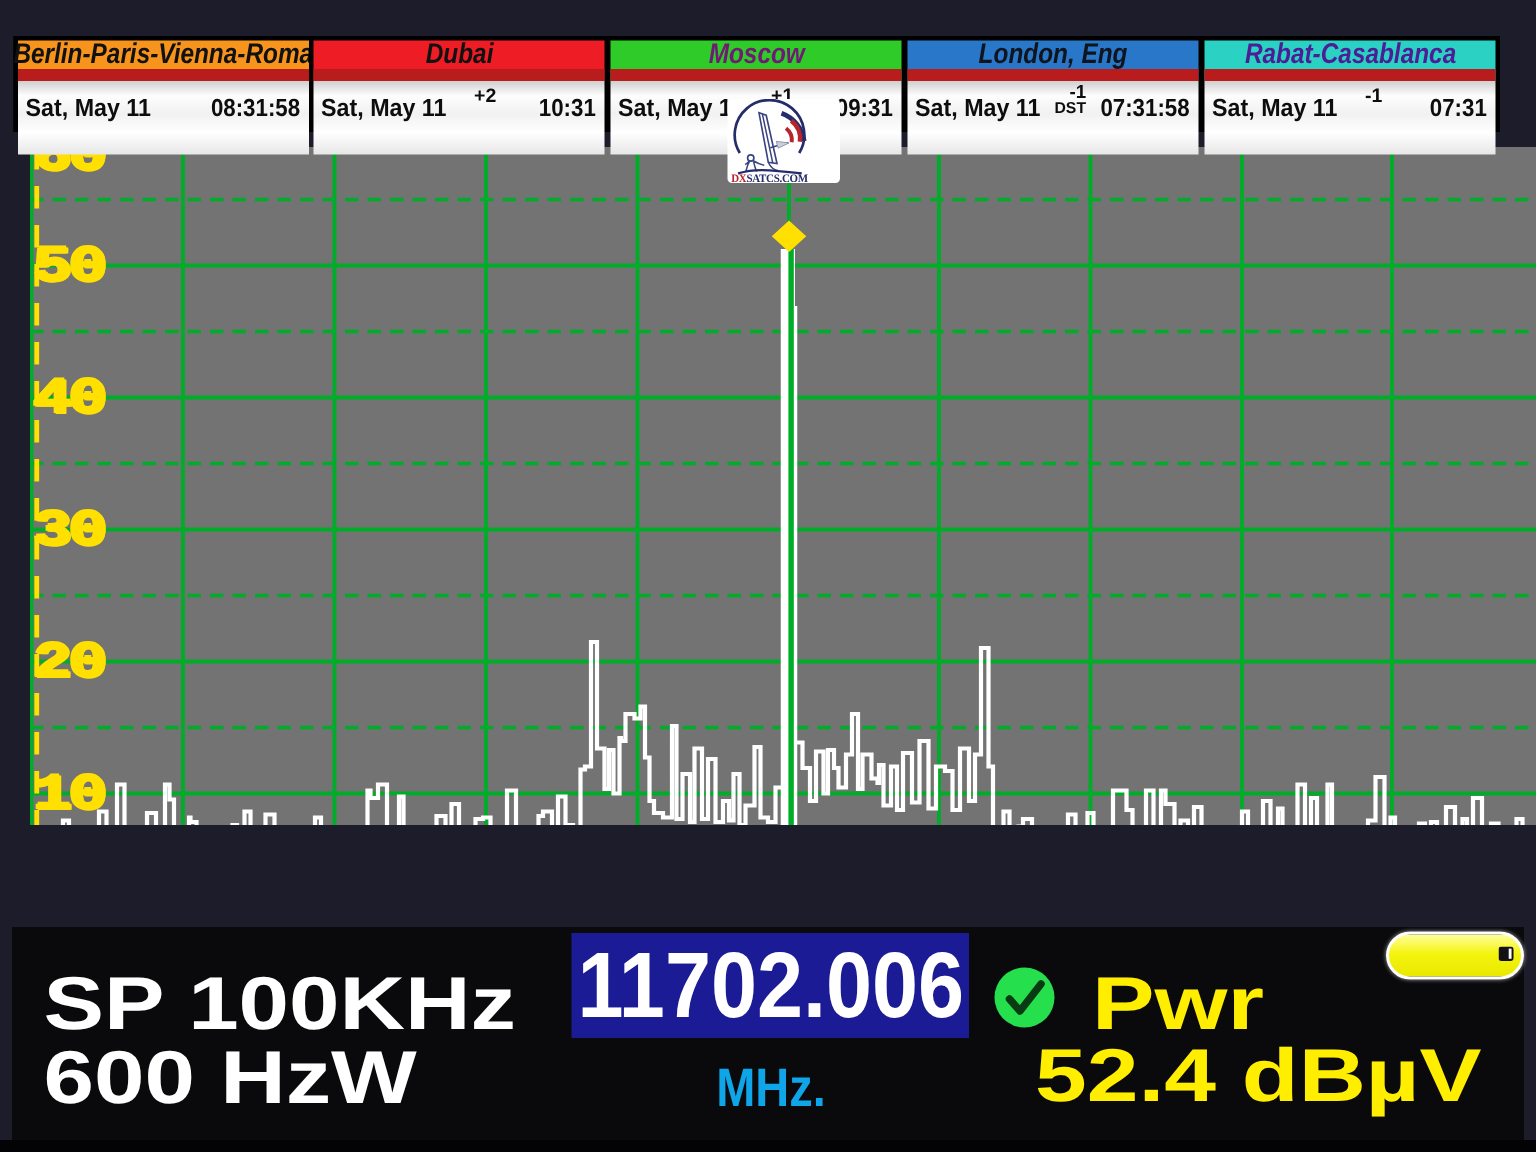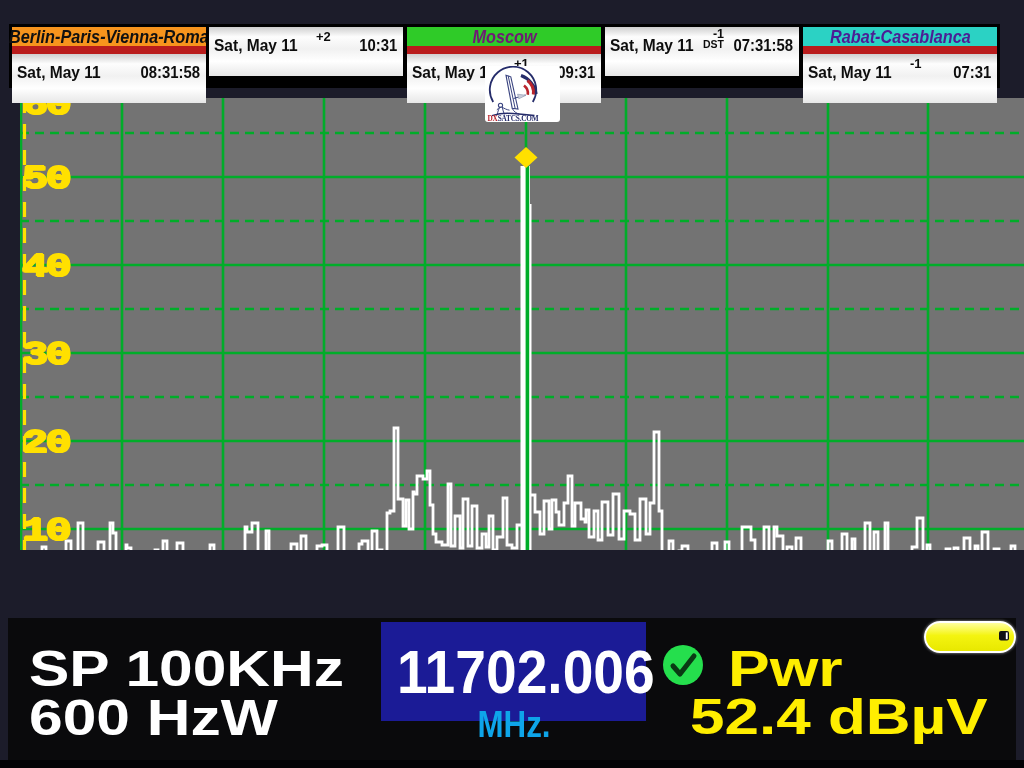--- a/index.html
+++ b/index.html
@@ -10,21 +10,21 @@
 .phead{height:27px;border-bottom:8px solid #b91c1c;font-weight:bold;font-style:italic;font-size:19px;display:flex;align-items:center;justify-content:center}
 .phead span{display:inline-block;transform:scaleX(.855);white-space:nowrap}
 .prow{height:49px;background:linear-gradient(180deg,#cfcfcf 0,#fdfdfd 20%,#f1f1f1 45%,#ffffff 70%,#e7e7e7 100%);position:relative;font-weight:bold;font-size:16.5px;color:#0d0d0d}
 .pdate{position:absolute;left:5px;top:9px;transform:scaleX(.94);transform-origin:0 0;white-space:nowrap}
 .ptime{position:absolute;right:6px;top:9px;transform:scaleX(.9);transform-origin:100% 0;white-space:nowrap}
 .supalone{position:absolute;left:107px;top:2px;font-size:13px}
 .dst{position:absolute;left:98px;top:3px;font-size:10.5px;line-height:9.5px;text-align:center;letter-spacing:0}
 .dst .sup{font-size:12.5px;position:relative;left:5px}
 #sp1{position:absolute;left:29px;top:640px;color:#fff;font-weight:bold;font-size:50px;transform:scaleX(1.21);transform-origin:0 0;white-space:nowrap}
 #sp2{position:absolute;left:29px;top:689px;color:#fff;font-weight:bold;font-size:50px;transform:scaleX(1.21);transform-origin:0 0;white-space:nowrap}
-#freqbox{position:absolute;left:381px;top:622px;width:265px;height:99px;background:#1b1b96;color:#fff;font-weight:bold;font-size:62px;display:flex;align-items:center;justify-content:flex-start}
+#freqbox{position:absolute;left:381px;top:622px;width:265px;height:70px;background:#1b1b96;color:#fff;font-weight:bold;font-size:62px;display:flex;align-items:center;justify-content:center}
 #freqbox span{display:inline-block;transform:scaleX(.89)}
 #mhz{position:absolute;left:381px;top:704px;width:265px;color:#0ea5e9;font-weight:bold;font-size:36px;text-align:center}
 #mhz span{display:inline-block;transform:scaleX(.87)}
 #pwr{position:absolute;left:728px;top:640px;color:#ffee00;font-weight:bold;font-size:50px;transform:scaleX(1.25);transform-origin:0 0}
 #dbuv{position:absolute;left:690px;top:688px;color:#ffee00;font-weight:bold;font-size:50px;transform:scaleX(1.24);transform-origin:0 0;white-space:nowrap}
 #check{position:absolute;left:662px;top:644px;width:42px;height:42px}
 #pill{position:absolute;left:924px;top:621px;width:92px;height:32px;border-radius:16px;background:linear-gradient(180deg,#ffff9d 0,#f4f410 45%,#e8e800 100%);border:2.5px solid #fff;box-shadow:0 0 3px rgba(255,255,255,.65)}
 #pill svg{position:absolute;right:4px;top:8px}
 #logo{position:absolute;left:485px;top:66px;width:75px;height:56px;background:#fff;border-radius:3px}
 </style></head><body>
@@ -69,37 +69,43 @@
 <div class="panel" style="left:9px;width:200px">
     <div class="phead" style="background:#f7941d;color:#111">
       <span>Berlin-Paris-Vienna-Roma</span>
     </div>
     <div class="prow">
       <span class="pdate">Sat, May 11</span>
       <span class="ptime">08:31:58</span>
     </div>
   </div>
 <div class="panel" style="left:206px;width:200px">
+    <div class="phead" style="background:#ee1c25;color:#111">
+      <span>Dubai</span>
+    </div>
     <div class="prow">
       <span class="pdate">Sat, May 11</span>
       <span class="supalone">+2</span>
       <span class="ptime">10:31</span>
     </div>
   </div>
 <div class="panel" style="left:404px;width:200px">
     <div class="phead" style="background:#2fcb28;color:#701a75">
       <span>Moscow</span>
     </div>
     <div class="prow">
       <span class="pdate">Sat, May 11</span>
       <span class="supalone">+1</span>
       <span class="ptime">09:31</span>
     </div>
   </div>
 <div class="panel" style="left:602px;width:200px">
+    <div class="phead" style="background:#2877c8;color:#10141c">
+      <span>London, Eng</span>
+    </div>
     <div class="prow">
       <span class="pdate">Sat, May 11</span>
       <span class="dst"><span class="sup">-1</span><br>DST</span>
       <span class="ptime">07:31:58</span>
     </div>
   </div>
 <div class="panel" style="left:800px;width:200px">
     <div class="phead" style="background:#2bd2c4;color:#4c1d95">
       <span>Rabat-Casablanca</span>
     </div>

